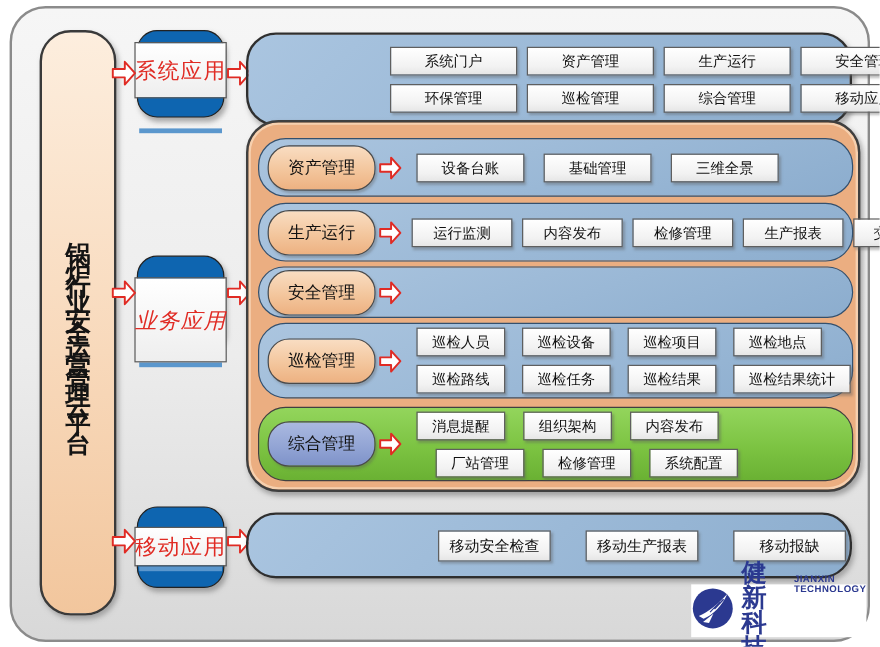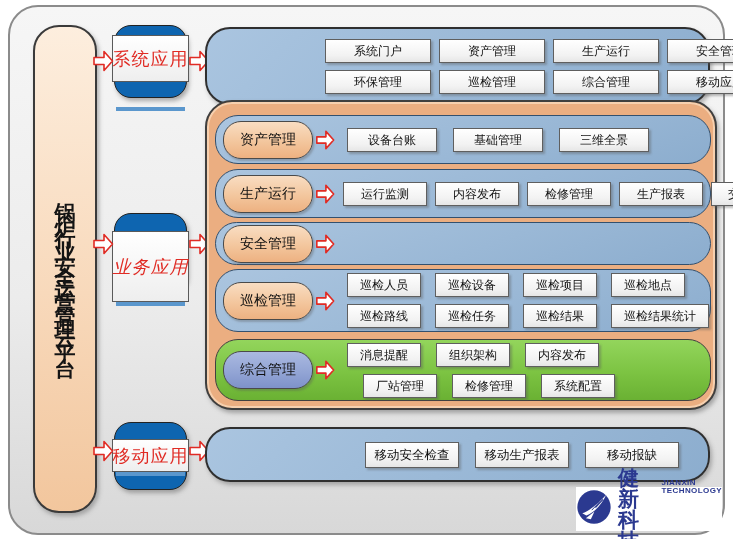--- a/index.html
+++ b/index.html
@@ -246,21 +246,21 @@
           <span class="itm sm">厂站管理</span>
           <span class="itm sm">检修管理</span>
           <span class="itm sm">系统配置</span>
         </div>
       </div>
     </div>
   </div>
 
   <div class="bluepanel" style="top:427px;height:55px;">
     <div class="panel-grid">
-      <div class="panel-row" style="gap:16px;padding-left:40px;">
+      <div class="panel-row" style="gap:29px;padding-left:40px;">
         <span class="itm tall">移动安全检查</span>
         <span class="itm tall">移动生产报表</span>
         <span class="itm tall">移动报缺</span>
       </div>
     </div>
   </div>
 
   <div class="logo">
     <span>
       <svg width="36" height="36" viewBox="0 0 40 40">

